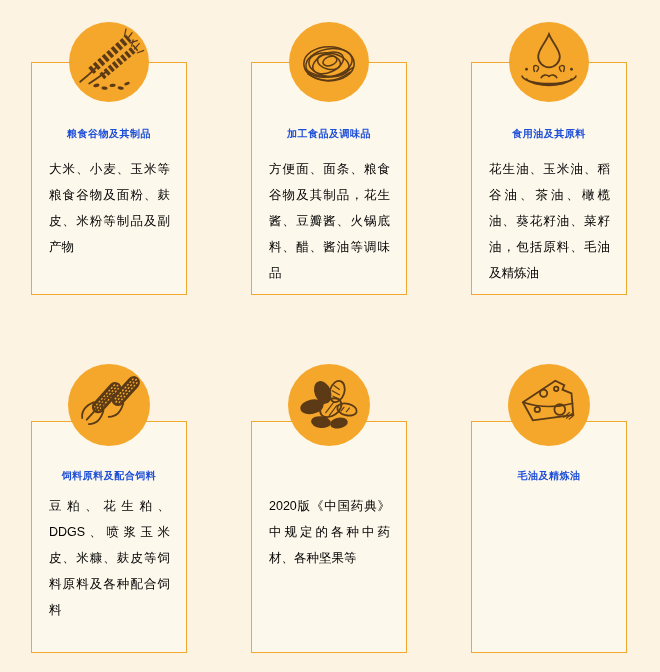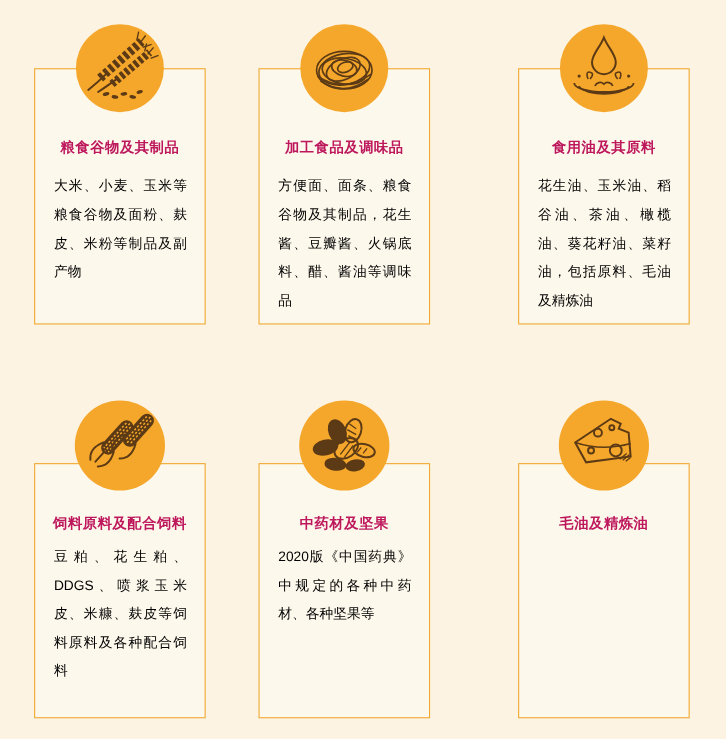--- a/index.html
+++ b/index.html
@@ -16,21 +16,21 @@
     overflow: hidden;
   }
   .card {
     position: absolute;
     width: 156px;
     height: 233px;
     background: #fdf8ec;
     border: 1.5px solid #f0a830;
   }
   .card.col-0 { left: 31px; }
-  .card.col-1 { left: 235px; padding-left: 13px; }
+  .card.col-1 { left: 251px; padding-left: 13px; }
   .card.col-2 { left: 471px; }
   .card.row-0 { top: 62px; }
   .card.row-1 { top: 421px; height: 232px; }
   .circle {
     position: absolute;
     left: 50%;
     transform: translateX(-50%);
     width: 80px;
     height: 80px;
     border-radius: 50%;
@@ -39,24 +39,24 @@
     align-items: center;
     justify-content: center;
   }
   .row-0 .circle { top: -41px; }
   .row-1 .circle { top: -58px; width: 82px; height: 82px; }
   .circle svg { width: 72px; height: 72px; display: block; }
   .title {
     position: absolute;
     left: 0; right: 0;
     text-align: center;
-    font-size: 13px;
+    font-size: 10px;
     font-weight: 700;
     letter-spacing: 0.5px;
-    color: #be185d;
+    color: #1d4ed8;
     line-height: 20px;
     white-space: nowrap;
   }
   .row-0 .title { top: 61px; }
   .row-1 .title { top: 44px; }
   .desc {
     position: absolute;
     left: 17px; right: 16px;
     font-size: 12.5px;
     line-height: 26px;
@@ -166,21 +166,20 @@
           <ellipse cx="21" cy="42" rx="12" ry="7" transform="rotate(-12 21 42)" fill="#5b3a15"></ellipse>
           <ellipse cx="42" cy="43" rx="13" ry="9" transform="rotate(-35 42 43)"></ellipse>
           <path d="M36 49 l10 -13 M40 52 l9 -12" stroke-width="1.3"></path>
           <ellipse cx="60" cy="45" rx="11" ry="6.5" transform="rotate(14 60 45)"></ellipse>
           <path d="M53 47 l4 -5 M59 48 l4 -5" stroke-width="1.3"></path>
           <ellipse cx="31" cy="59" rx="10" ry="5.5" transform="rotate(6 31 59)" fill="#5b3a15"></ellipse>
           <ellipse cx="51" cy="60" rx="9" ry="5" transform="rotate(-10 51 60)" fill="#5b3a15"></ellipse>
         </g>
       </svg>
     </div>
-    <div class="title">中药材及坚果</div>
     <div class="desc">2020版《中国药典》中规定的各种中药材、各种坚果等</div>
   </div>
 
   <div class="card row-1 col-2">
     <div class="circle">
       <svg viewBox="0 0 80 80">
         <g stroke="#5b3a15" fill="none" stroke-width="2">
           <path d="M11 37 L47 13 L57 18 L55 23 L65 27 L67 51 L22 57 Z"></path>
           <path d="M11 37 Q38 46 67 38" stroke-width="1.6"></path>
           <circle cx="34" cy="27" r="4"></circle>

